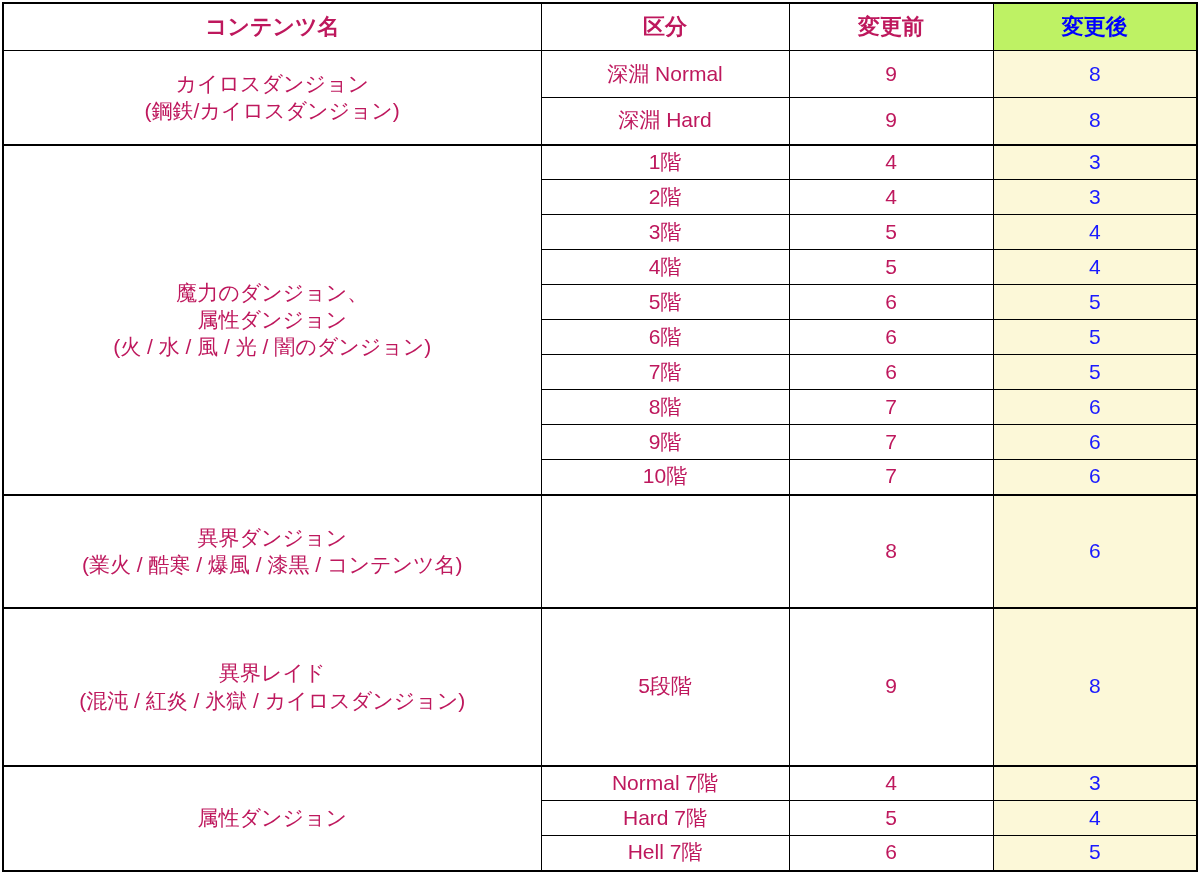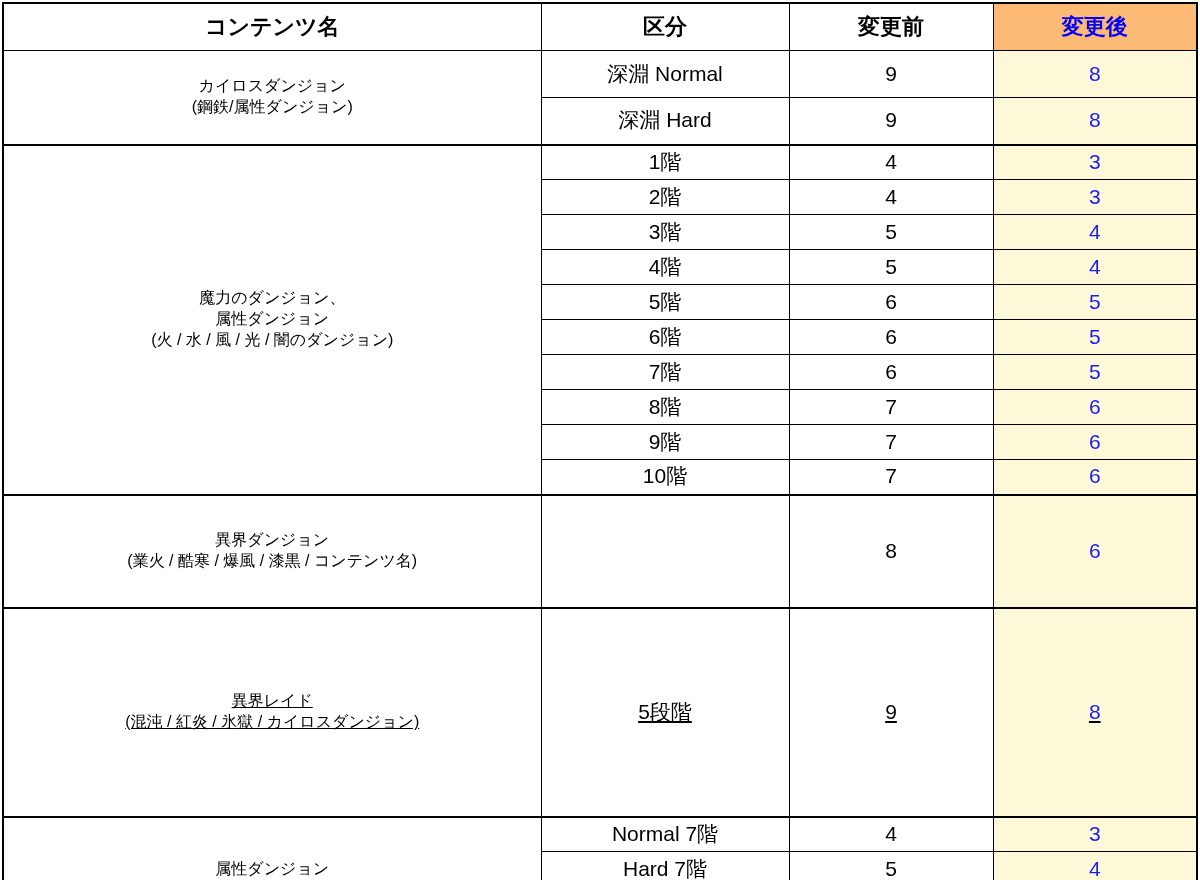--- a/index.html
+++ b/index.html
@@ -22,38 +22,38 @@
   }
   table.data-table col.col-name    { width: 538px; }
   table.data-table col.col-section { width: 248px; }
   table.data-table col.col-before  { width: 204px; }
   table.data-table col.col-after   { width: 204px; }
 
   th, td {
     border: 1px solid #000000;
     text-align: center;
     vertical-align: middle;
-    color: #000000;
+    color: #be185d;
     font-size: 21px;
     padding: 2px 4px;
     line-height: 1.28;
   }
   thead th {
     font-weight: bold;
     font-size: 22px;
     height: 42px;
     background: #ffffff;
   }
   thead th.after-head {
     color: #0000ff;
-    background: #fdba74;
+    background: #bef264;
     margin-top: 32px;
   }
   td.name-cell {
-    font-size: 16px;
+    font-size: 21px;
   }
   td.after-cell {
     background: #fcf8d8;
     color: #1a1aff;
   }
   .thick-bottom { border-bottom: 2px solid #000000; }
   .thick-left { border-left: 2px solid #000000; }
   .thick-right { border-right: 2px solid #000000; }
   .rowline { line-height: 1.3; }
 </style>
@@ -72,21 +72,21 @@
       <th class="thick-left">コンテンツ名</th>
       <th>区分</th>
       <th>変更前</th>
       <th class="after-head thick-right">変更後</th>
     </tr>
   </thead>
   <tbody id="table-body">
       <tr style="height: 47px;">
         <td class="name-cell thick-left" rowspan="2">
           <div class="rowline">カイロスダンジョン</div>
-          <div class="rowline">(鋼鉄/属性ダンジョン)</div>
+          <div class="rowline">(鋼鉄/カイロスダンジョン)</div>
         </td>
         <td>深淵 Normal</td>
         <td>9</td>
         <td class="after-cell thick-right">8</td>
       </tr>
       <tr style="height: 47px;">
         <td>深淵 Hard</td>
         <td>9</td>
         <td class="after-cell thick-right">8</td>
       </tr>
@@ -147,21 +147,21 @@
       </tr>
       <tr style="height: 113px; margin-top: 28px;">
         <td class="name-cell thick-left" rowspan="1" style="border-top: 2px solid rgb(0, 0, 0);">
           <div class="rowline">異界ダンジョン</div>
           <div class="rowline">(業火 / 酷寒 / 爆風 / 漆黒 / コンテンツ名)</div>
         </td>
         <td style="border-top: 2px solid rgb(0, 0, 0);"></td>
         <td style="border-top: 2px solid rgb(0, 0, 0);">8</td>
         <td class="after-cell thick-right" style="border-top: 2px solid rgb(0, 0, 0);">6</td>
       </tr>
-      <tr style="height: 209px; text-decoration: underline;">
+      <tr style="height: 158px;">
         <td class="name-cell thick-left" rowspan="1" style="border-top: 2px solid rgb(0, 0, 0);">
           <div class="rowline">異界レイド</div>
           <div class="rowline">(混沌 / 紅炎 / 氷獄 / カイロスダンジョン)</div>
         </td>
         <td style="border-top: 2px solid rgb(0, 0, 0);">5段階</td>
         <td style="border-top: 2px solid rgb(0, 0, 0);">9</td>
         <td class="after-cell thick-right" style="border-top: 2px solid rgb(0, 0, 0);">8</td>
       </tr>
       <tr style="height: 35px;">
         <td class="name-cell thick-left thick-bottom" rowspan="3" style="border-top: 2px solid rgb(0, 0, 0);">

